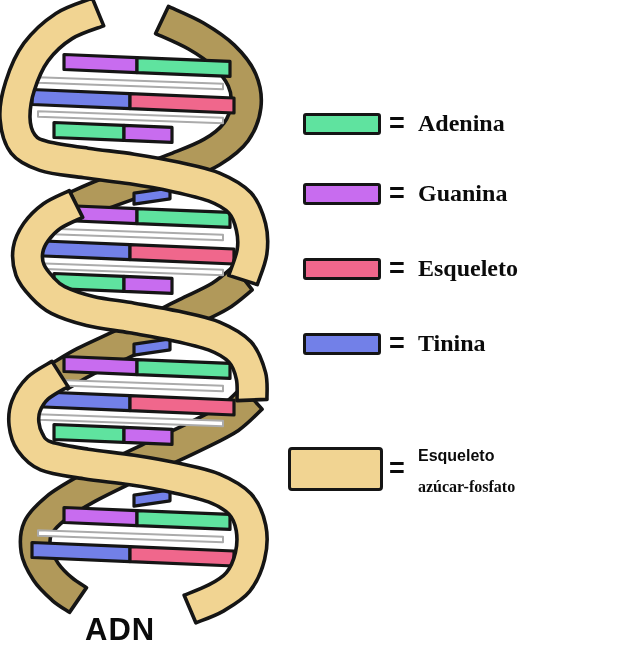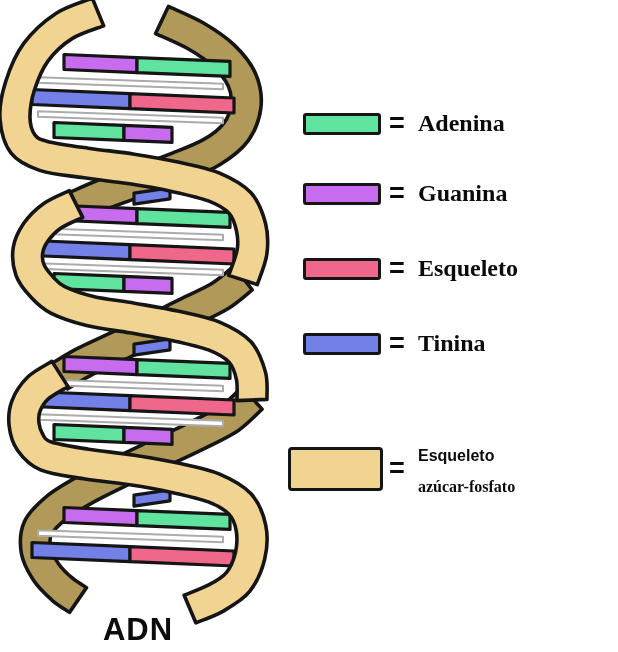--- a/index.html
+++ b/index.html
@@ -5,21 +5,21 @@
   html,body{margin:0;padding:0;background:#ffffff;}
   #canvas{position:relative;width:618px;height:652px;background:#ffffff;overflow:hidden;
           font-family:"Liberation Sans", sans-serif;}
   #helix-svg{position:absolute;left:0;top:0;}
   .lg-row{position:absolute;left:0;top:0;width:618px;height:0;}
   .swatch{position:absolute;left:303px;width:78px;height:22px;border:3px solid #151515;border-radius:3px;box-sizing:border-box;}
   .swatch-big{position:absolute;left:288px;width:95px;height:44px;border:3px solid #151515;border-radius:4px;box-sizing:border-box;}
   .eq{position:absolute;left:389px;font-size:27px;font-weight:bold;color:#0b0b0b;line-height:27px;}
   .lg-label{position:absolute;left:418px;font-size:24px;font-weight:bold;color:#0b0b0b;line-height:27px;white-space:nowrap;font-family:Liberation Serif, serif;}
   .lg-label-2line{position:absolute;left:418px;font-size:16px;font-weight:bold;color:#0b0b0b;line-height:31px;white-space:nowrap;}
-  #adn-label{position:absolute;left:85px;top:612px;width:106px;text-align:center;
+  #adn-label{position:absolute;left:85px;top:612px;width:106px;text-align:left;
              font-size:31px;font-weight:bold;color:#0b0b0b;letter-spacing:1px;}
 </style>
 </head>
 <body>
 
 <div id="canvas">
 
   <svg id="helix-svg" width="618" height="652" viewBox="0 0 618 652">
       <path d="M155.6130444550518,33.57228053301491C161.1,36.1 178.8,43.4 188.46796723920244,48.971834199151346C198.1,54.5 207.0,60.7 213.63166031048954,66.83962785721549C220.3,73.0 225.4,79.8 228.2702745136585,86.04107921399026C231.2,92.3 231.8,98.1 231.09886596193303,104.28063838022304C230.4,110.5 228.4,117.3 223.93735787800512,123.08413408374291C219.5,128.9 212.8,134.2 204.25002548173373,139.1571850840159C195.7,144.2 184.0,148.5 172.39583735031277,153.08621686974206C160.8,157.7 147.2,162.4 134.85856759691234,166.9086667470931C122.5,171.4 109.3,175.8 98.54224209289285,180.02813975780572C87.7,184.2 74.8,190.2 70.09121052131249,192.21282454972913L81.90878947868751,219.78717545027087C86.5,217.8 98.9,212.1 109.45775790710715,207.97186024219428C120.0,203.9 132.8,199.6 145.14143240308766,195.0913332529069C157.5,190.6 171.2,186.0 183.60416264968723,180.91378313025794C196.0,175.9 209.0,171.5 219.74997451826627,164.8428149159841C230.5,158.2 241.2,150.4 248.06264212199488,140.91586591625708C254.9,131.4 259.6,118.9 260.90113403806697,107.71936161977696C262.2,96.6 260.2,84.4 255.7297254863415,73.95892078600974C251.3,63.5 243.1,53.6 234.36833968951046,45.16037214278451C225.7,36.7 214.5,29.5 203.53203276079756,23.028165800848658C192.5,16.6 174.2,9.2 168.3869555449482,6.427719466985089Z" fill="#B1995A" stroke="#151515" stroke-width="3.6" stroke-linejoin="round" stroke-linecap="round"></path>
       <path d="M233.75537607512834,266.1874249848862C230.2,269.0 221.2,277.7 212.15105449995522,283.2174316142128C203.1,288.8 190.4,294.0 179.29179606750063,299.58359213500125C168.2,305.1 156.7,311.0 145.451028704397,316.50515005754534C134.2,322.0 123.0,327.1 111.6130444550518,332.4277194669851C100.2,337.8 87.0,343.6 77.10865621689351,348.6767353526608C67.2,353.8 56.6,360.6 52.441934617138706,363.0433164865235L67.55806538286129,388.9566835134765C71.4,386.7 81.4,380.2 90.89134378310649,375.3232646473392C100.4,370.4 113.1,364.9 124.3869555449482,359.5722805330149C135.7,354.3 147.2,349.0 158.548971295603,343.49484994245466C169.9,338.0 181.2,332.2 192.70820393249937,326.41640786499875C204.3,320.6 217.9,314.9 227.84894550004478,308.7825683857872C237.8,302.7 248.2,293.0 252.24462392487166,289.8125750151138Z" fill="#B1995A" stroke="#151515" stroke-width="3.6" stroke-linejoin="round" stroke-linecap="round"></path>

